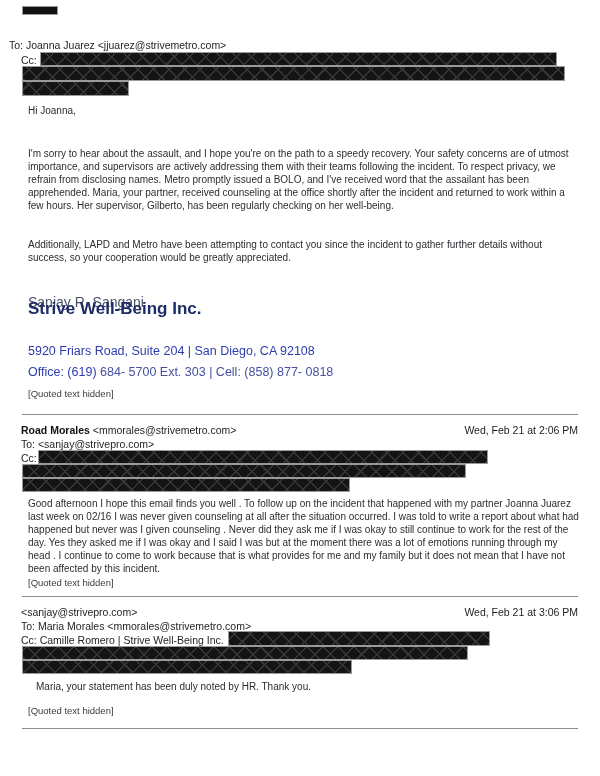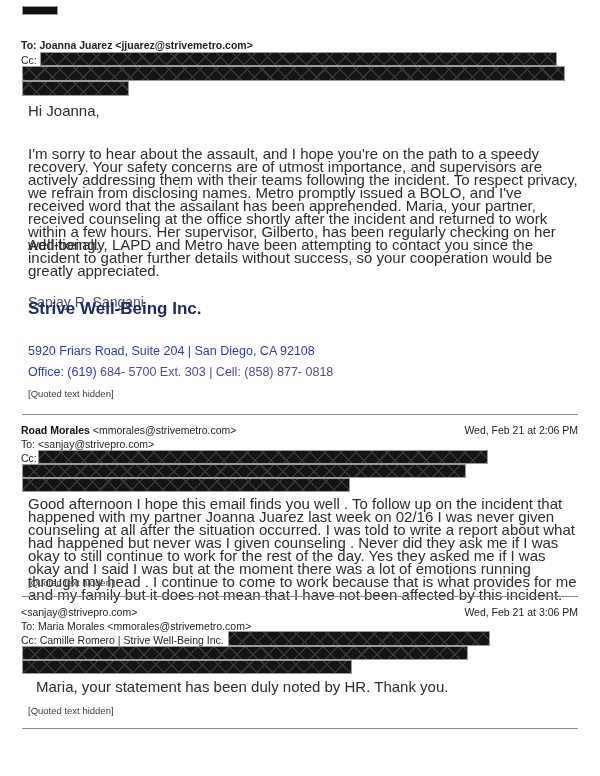--- a/index.html
+++ b/index.html
@@ -2,21 +2,21 @@
 <html><head>
 <meta charset="utf-8">
 <style>
   html,body{margin:0;padding:0;background:#ffffff;}
   .page{
     position:relative;width:600px;height:776px;background:#ffffff;overflow:hidden;
     font-family:"Liberation Sans","DejaVu Sans",sans-serif;color:#2a2d31;
   }
   .abs{position:absolute;}
   .meta{font-size:10.5px;line-height:13px;color:#1c1e21;white-space:nowrap;}
-  .body-text{font-size:15px;line-height:13px;color:#2a2d31;}
+  .body-text{font-size:10px;line-height:13px;color:#2a2d31;}
   .date{font-size:10.5px;color:#1c1e21;text-align:right;white-space:nowrap;}
   .quoted{font-size:9.5px;color:#3c3c3c;}
   .divider{height:1px;background:#8e8e8e;}
   .redact{
     background-color:#141414;
     background-image:
       repeating-linear-gradient(45deg,#353535 0 1.5px,transparent 1.5px 11px),
       repeating-linear-gradient(-45deg,#353535 0 1.5px,transparent 1.5px 11px);
     border:1px solid #9a9a9a;
     box-sizing:border-box;
@@ -30,21 +30,21 @@
   .sig-office .rest{color:#454f9e;}
   .from-bold{font-weight:700;color:#111;}
 </style>
 </head>
 <body>
 
 <div class="page">
 
   <div class="abs redact redact-solid" style="left:22px;top:6px;width:36px;height:9px;"></div>
 
-  <div class="abs meta" style="left:21px;top:39px;font-weight:bold;">To: Joanna Juarez &lt;jjuarez@strivemetro.com&gt;</div>
+  <div class="abs meta" style="left:9px;top:39px;">To: Joanna Juarez &lt;jjuarez@strivemetro.com&gt;</div>
 
   <div class="abs meta" style="left:21px;top:54px;">Cc:</div>
   <div class="abs redact" style="left:40px;top:52px;width:517px;height:14px;"></div>
   <div class="abs redact" style="left:22px;top:66px;width:543px;height:15px;"></div>
   <div class="abs redact" style="left:22px;top:81px;width:107px;height:15px;"></div>
 
   <div class="abs body-text" style="left:28px;top:104px;">Hi Joanna,</div>
 
   <div class="abs body-text" style="left:28px;top:147px;width:552px;">I'm sorry to hear about the assault, and I hope you're on the path to a speedy recovery. Your safety concerns are of utmost importance, and supervisors are actively addressing them with their teams following the incident. To respect privacy, we refrain from disclosing names. Metro promptly issued a BOLO, and I've received word that the assailant has been apprehended. Maria, your partner, received counseling at the office shortly after the incident and returned to work within a few hours. Her supervisor, Gilberto, has been regularly checking on her well-being.</div>
 

